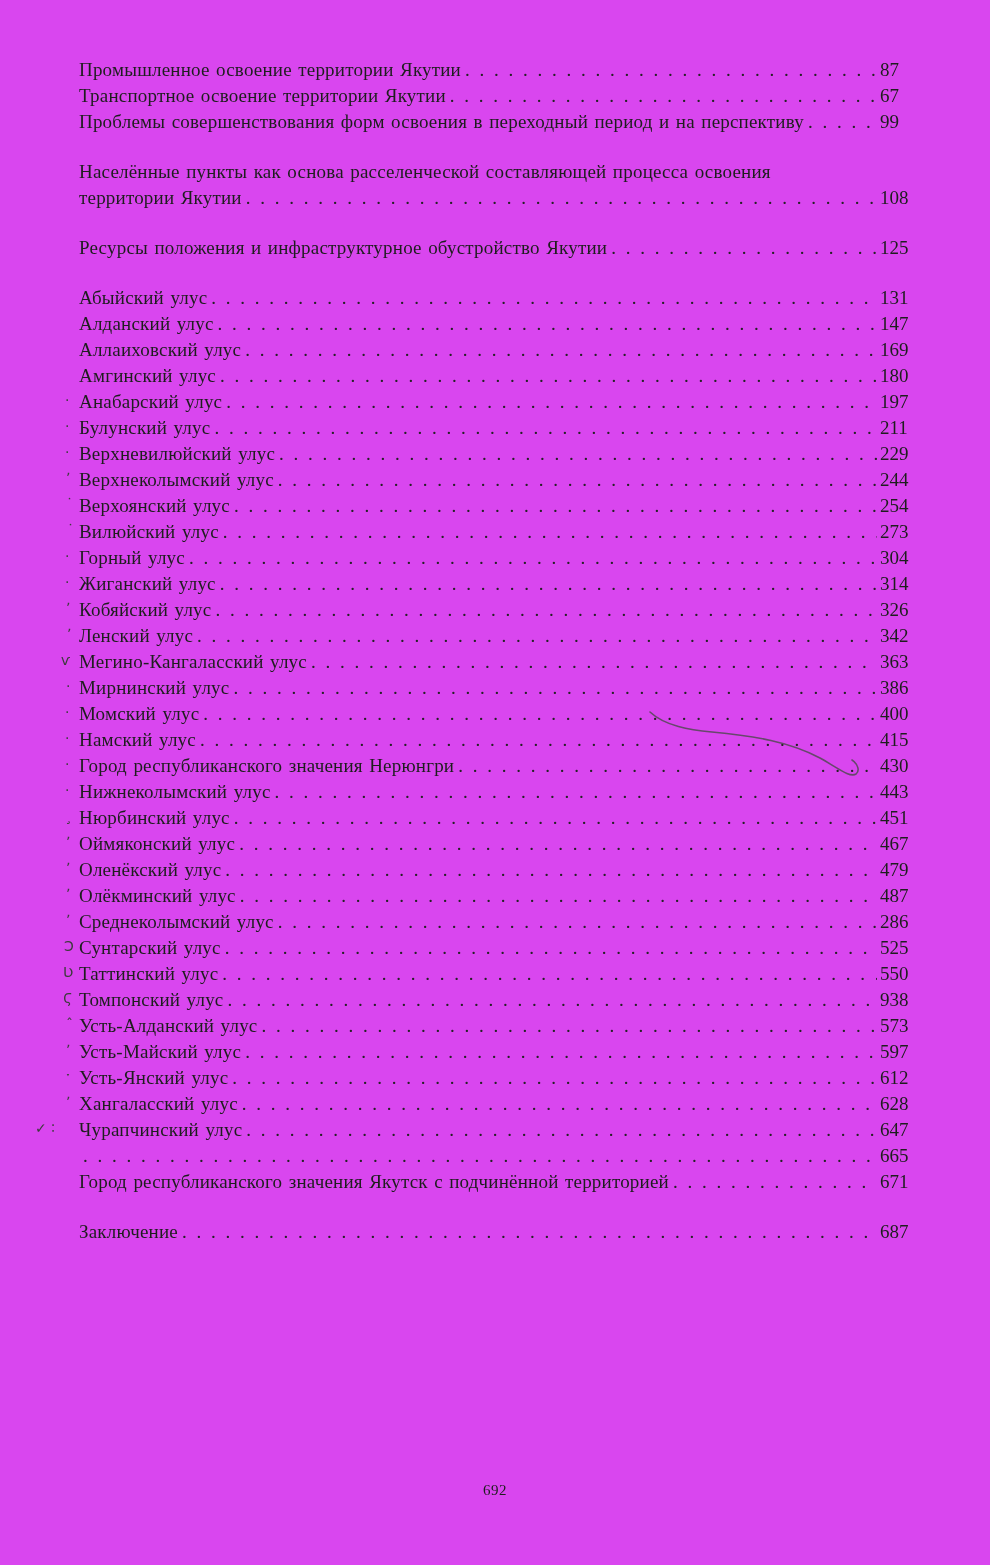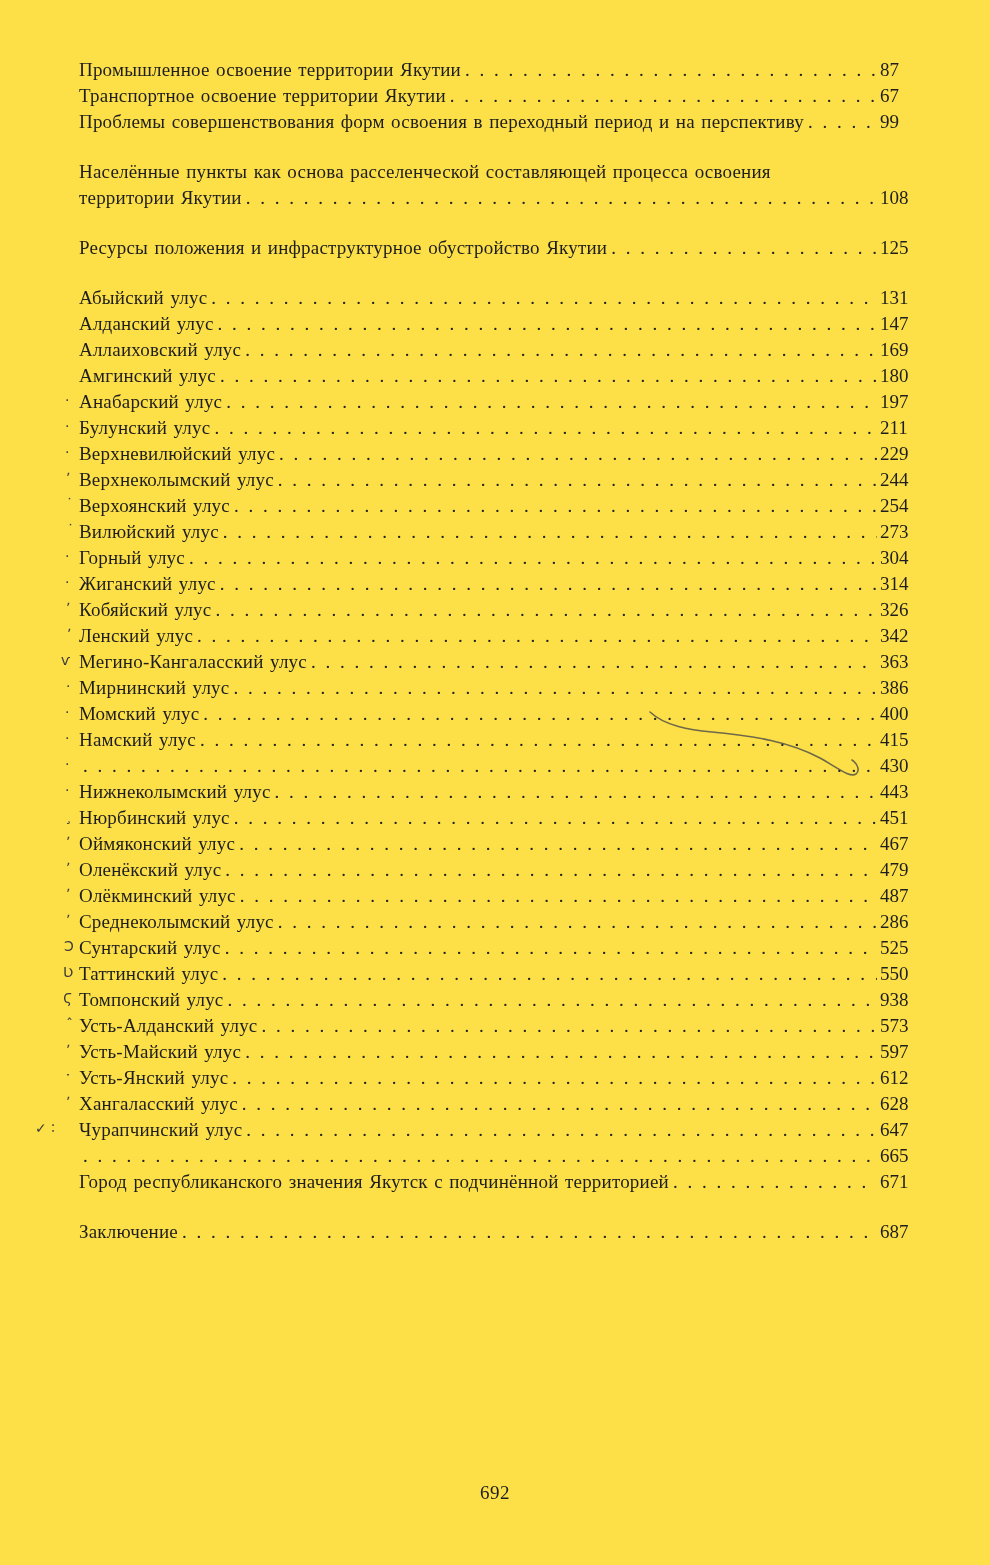--- a/index.html
+++ b/index.html
@@ -4,21 +4,21 @@
 <style>
   * { margin: 0; padding: 0; box-sizing: border-box; }
 
   html, body { background: #f0efec; }
 
   .page {
     position: relative;
     width: 990px;
     height: 1565px;
     margin: 0 auto;
-    background: #fde047;
+    background: #d946ef;
     color: #1e1e1e;
     font-family: "Liberation Serif", "DejaVu Serif", serif;
     font-size: 19px;
     overflow: hidden;
   }
 
   .toc {
     position: absolute;
     top: 57px;
     left: 79px;
@@ -63,21 +63,21 @@
     font-family: "DejaVu Sans", sans-serif;
     white-space: nowrap;
   }
 
   .footer-page {
     position: absolute;
     top: 1482px;
     left: 0;
     right: 0;
     text-align: center;
-    font-size: 19px;
+    font-size: 15px;
     letter-spacing: 0.5px;
   }
 
   .pen-stroke-svg {
     position: absolute;
     top: 0; left: 0;
     width: 990px; height: 1565px;
     pointer-events: none;
   }
 </style>
@@ -307,20 +307,21 @@
             <span class="toc-title">Намский улус</span>
             <span class="toc-leader">. . . . . . . . . . . . . . . . . . . . . . . . . . . . . . . . . . . . . . . . . . . . . . . . . . . . . . . . . . . . . . . . . . . . . . . . . . . . . . . . . . . . . . . . . . . . . . . . . . . . . . . . . . . . . . . . . . . . . . . . . . . . . . . . . . . . . . . . . . . . . . . . . . . . . . . . . . . . . . . . </span>
             <span class="toc-page">415</span>
           </div>
         </div>
   <span class="margin-mark" style="left: -14px;">·</span>
       </div>
       <div class="toc-entry">
     <div class="toc-lines">
           <div class="toc-line">
+            <span class="toc-title">Город республиканского значения Нерюнгри</span>
             <span class="toc-leader">. . . . . . . . . . . . . . . . . . . . . . . . . . . . . . . . . . . . . . . . . . . . . . . . . . . . . . . . . . . . . . . . . . . . . . . . . . . . . . . . . . . . . . . . . . . . . . . . . . . . . . . . . . . . . . . . . . . . . . . . . . . . . . . . . . . . . . . . . . . . . . . . . . . . . . . . . . . . . . . . </span>
             <span class="toc-page">430</span>
           </div>
         </div>
   <span class="margin-mark" style="left: -14px;">·</span>
       </div>
       <div class="toc-entry">
     <div class="toc-lines">
           <div class="toc-line">
             <span class="toc-title">Нижнеколымский улус</span>

